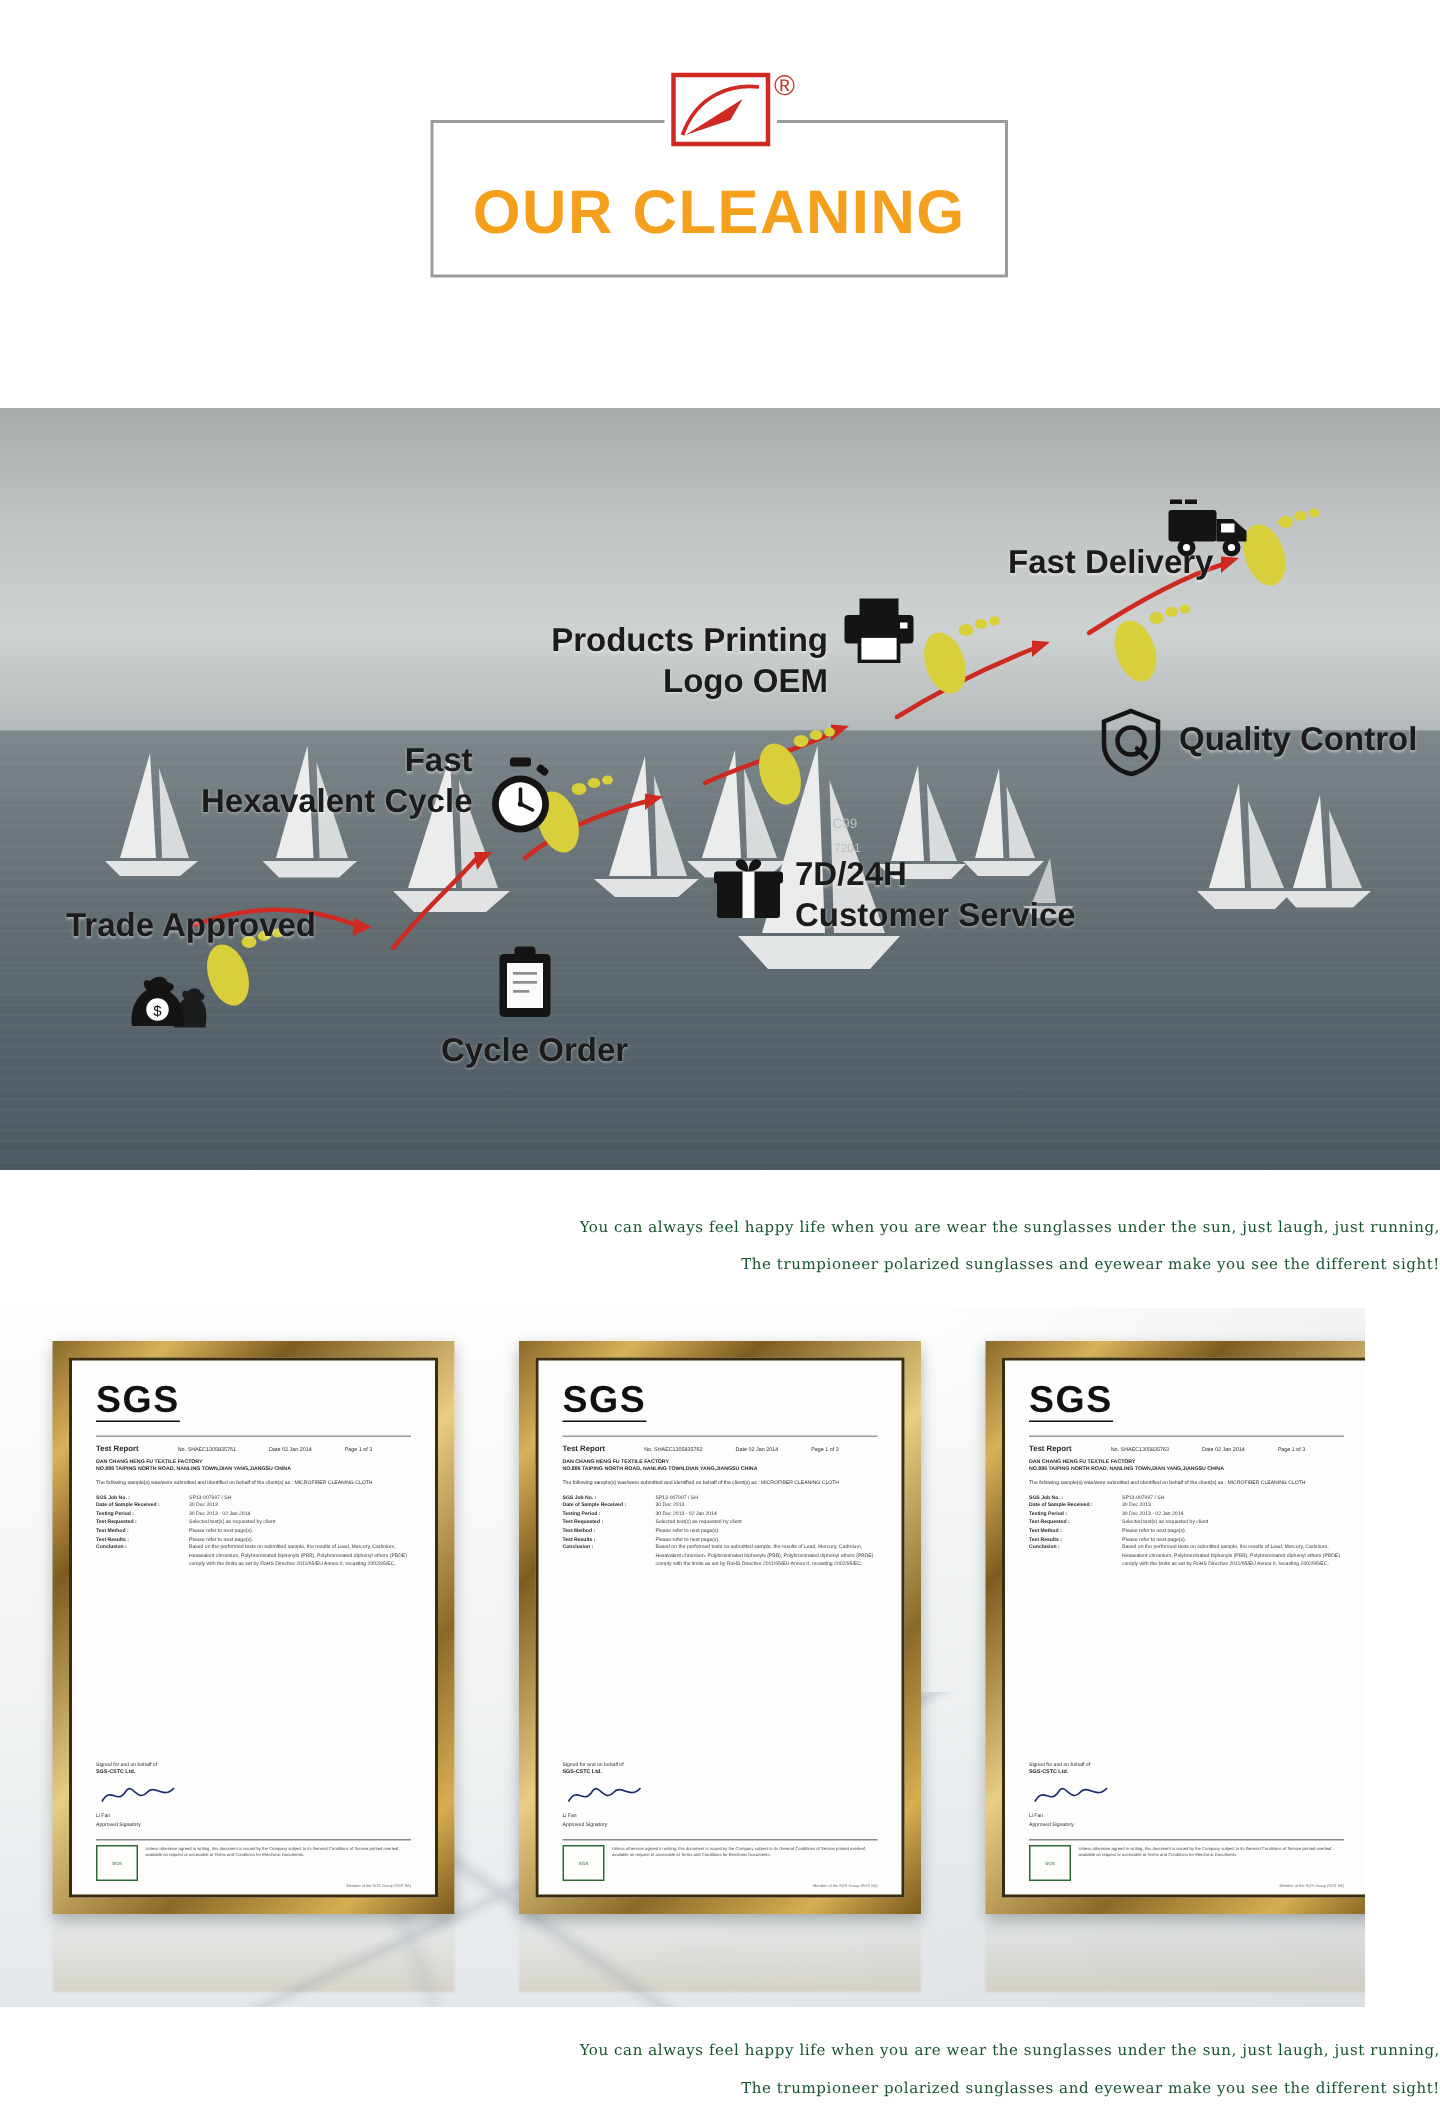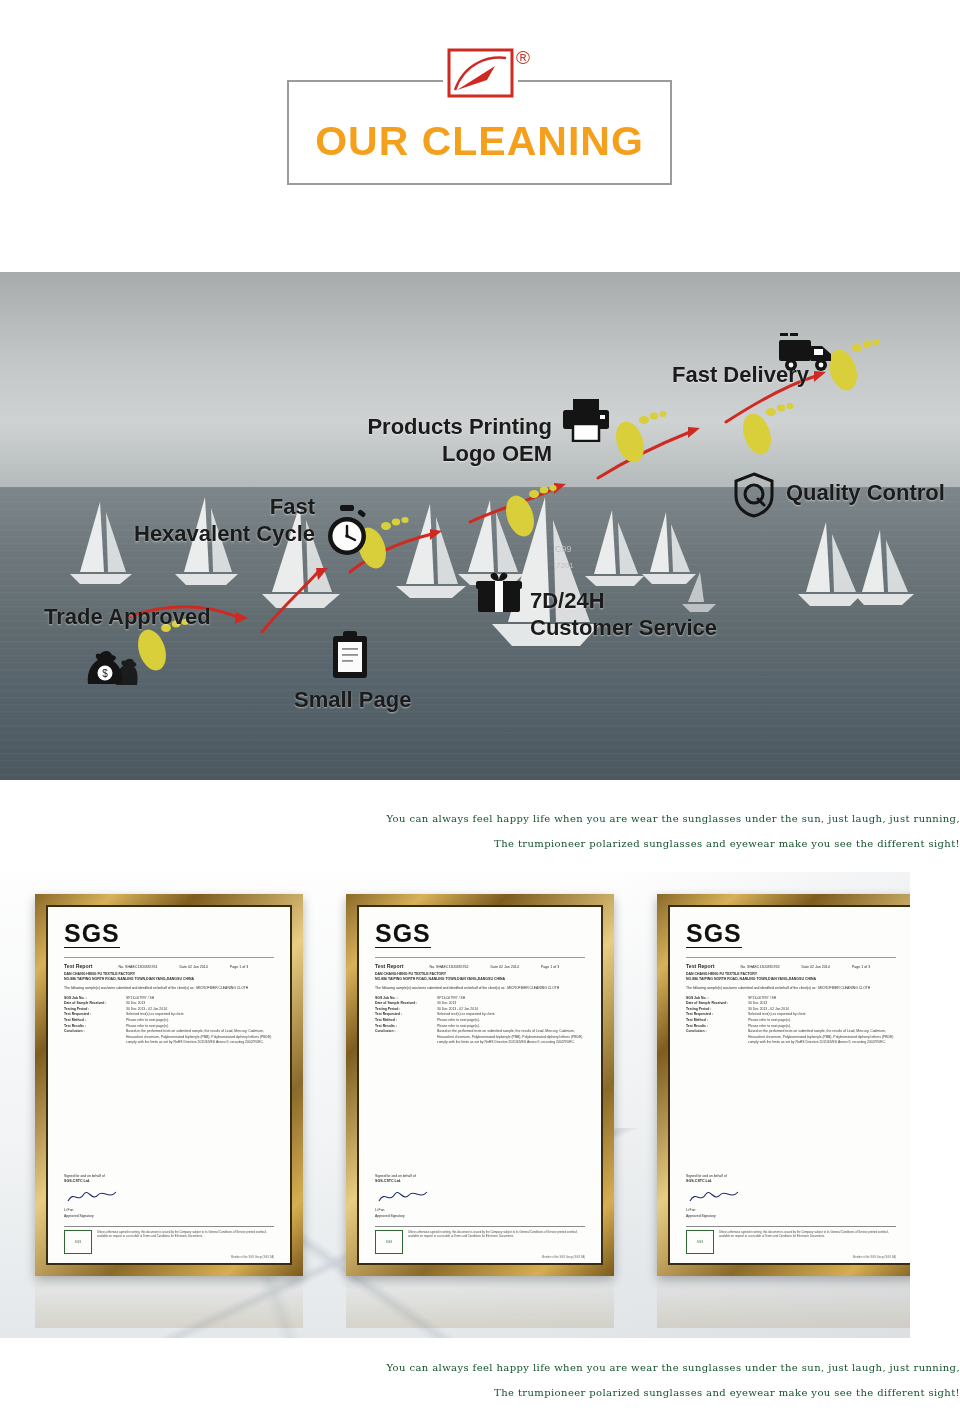--- a/index.html
+++ b/index.html
@@ -436,32 +436,32 @@
   <div class="feat-icon" style="left:330px; top:358px;">
     <svg width="40" height="50" viewBox="0 0 40 50">
       <rect x="3" y="6" width="34" height="42" rx="3" fill="#141414"></rect>
       <rect x="8" y="12" width="24" height="30" fill="#fbfbfb"></rect>
       <rect x="13" y="1" width="14" height="9" rx="2.5" fill="#141414"></rect>
       <rect x="12" y="18" width="16" height="1.8" fill="#8e8e8e"></rect>
       <rect x="12" y="24" width="16" height="1.8" fill="#8e8e8e"></rect>
       <rect x="12" y="30" width="11" height="1.8" fill="#8e8e8e"></rect>
     </svg>
   </div>
-  <div class="feat" style="left:294px; top:415px;">Small Page</div>
+  <div class="feat" style="left:294px; top:415px;">Cycle Order</div>
 
   <div class="feat-icon" style="left:476px; top:300px;">
     <svg width="46" height="42" viewBox="0 0 46 42">
       <rect x="2" y="14" width="42" height="26" rx="2" fill="#141414"></rect>
       <rect x="0" y="9" width="46" height="8" rx="2" fill="#141414"></rect>
       <rect x="19" y="9" width="8" height="31" fill="#fbfbfb"></rect>
       <path d="M23,9 C15,9 12,2 17,1 C21,0 23,5 23,9 Z" fill="#141414"></path>
       <path d="M23,9 C31,9 34,2 29,1 C25,0 23,5 23,9 Z" fill="#141414"></path>
     </svg>
   </div>
-  <div class="feat" style="left:530px; top:316px;">7D/24H
+  <div class="feat" style="left:530px; top:298px;">7D/24H
 Customer Service</div>
 
   <div class="feat-icon" style="left:562px; top:126px;">
     <svg width="48" height="44" viewBox="0 0 48 44">
       <rect x="11" y="1" width="26" height="11" fill="#141414"></rect>
       <rect x="1" y="12" width="46" height="19" rx="2.5" fill="#141414"></rect>
       <rect x="11" y="26" width="26" height="17" fill="#ffffff" stroke="#141414" stroke-width="2.5"></rect>
       <rect x="38" y="17" width="5" height="4" fill="#ffffff"></rect>
     </svg>
   </div>

